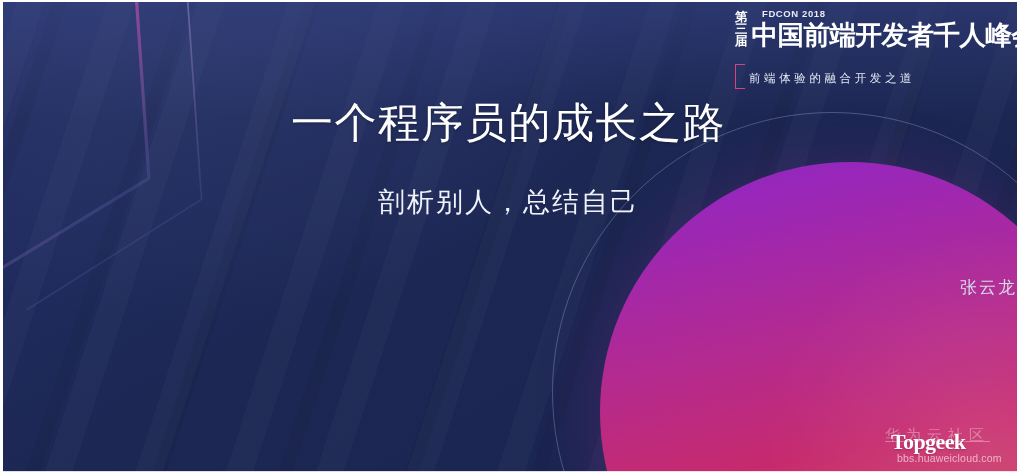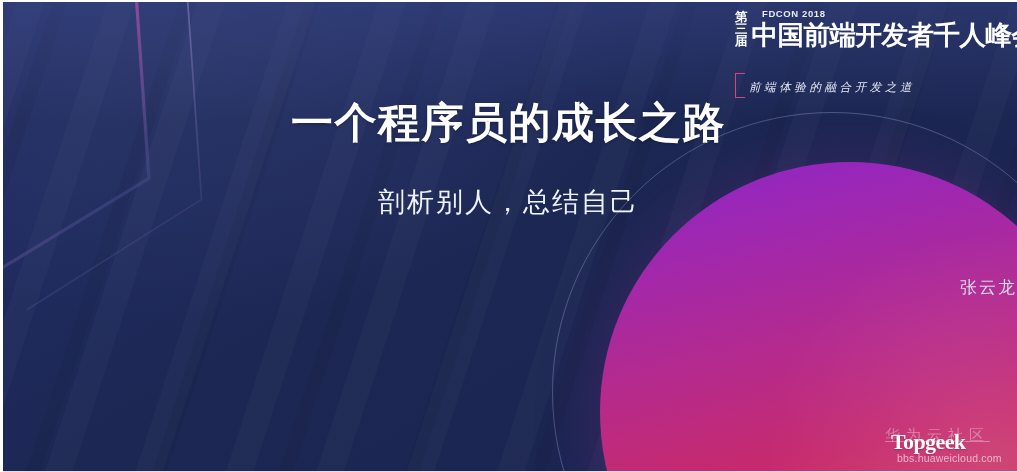--- a/index.html
+++ b/index.html
@@ -154,24 +154,23 @@
   .logo-main {
     font-size: 26.5px;
     font-weight: 700;
     letter-spacing: -0.5px;
     line-height: 1;
     color: #ffffff;
     white-space: nowrap;
   }
   .logo-sub-wrap {
     position: relative;
-    margin-top: 25px;
+    margin-top: 16px;
     padding: 3px 0 3px 14px;
     display: inline-block;
-    font-style: italic;
   }
   .logo-sub-bracket {
     position: absolute;
     left: 0; top: 0; bottom: 0;
     width: 10px;
     border-left: 1.4px solid #d8437f;
     border-top: 1.4px solid #d8437f;
     border-bottom: 1.4px solid #d8437f;
     box-sizing: border-box;
   }
@@ -186,21 +185,21 @@
   .title-group {
     position: absolute;
     left: 0;
     top: 98px;
     width: 1017px;
     text-align: center;
     pointer-events: none;
   }
   .main-title {
     font-size: 42px;
-    font-weight: 700;
+    font-weight: 400;
     color: #ffffff;
     letter-spacing: 1.5px;
     line-height: 1.2;
     margin: 0;
     text-shadow: 0 1px 3px rgba(0,0,0,0.28);
   }
   .sub-title {
     margin: 12px;
     margin-top: 36px;
     font-size: 27px;

